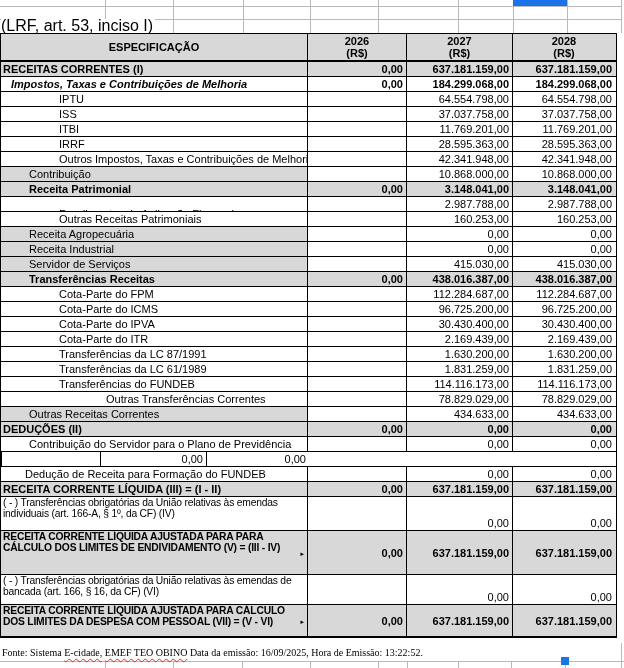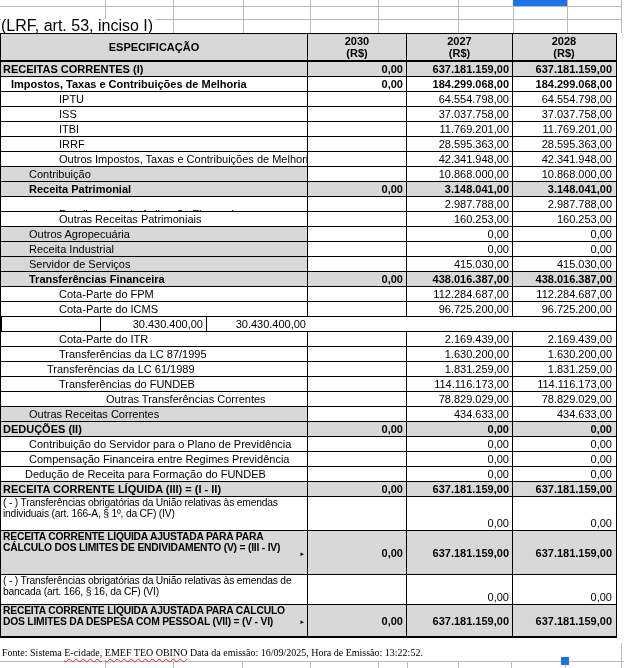--- a/index.html
+++ b/index.html
@@ -79,21 +79,21 @@
   <div class="sel-bar"></div>
 
   <div class="top-note" id="top-note"><span>(</span><span class="wavy">LRF</span><span>, art. 53, inciso I)</span></div>
 
   <div class="rpt">
     <div class="hdr">
       <div class="c-spec">
         <span>ESPECIFICAÇÃO</span>
       </div>
       <div class="c-v c-v1">
-        <span>2030</span>
+        <span>2026</span>
         <span>(R$)</span>
       </div>
       <div class="c-v c-v2">
         <span>2027</span>
         <span>(R$)</span>
       </div>
       <div class="c-v c-v3">
         <span>2028</span>
         <span>(R$)</span>
       </div>
@@ -108,21 +108,21 @@
           </div>
       <div class="c-v c-v2">
             <span class="val">637.181.159,00</span>
           </div>
       <div class="c-v c-v3">
             <span class="val">637.181.159,00</span>
           </div>
     </div>
         <div class="row bold">
       <div class="c-spec">
-        <span class="lab" style="padding-left: 10px;">Impostos, Taxas e Contribuições de Melhoria</span>
+        <span class="lab" style="padding-left: 10px; font-style: italic;">Impostos, Taxas e Contribuições de Melhoria</span>
       </div>
       <div class="c-v c-v1">
             <span class="val">0,00</span>
           </div>
       <div class="c-v c-v2">
             <span class="val">184.299.068,00</span>
           </div>
       <div class="c-v c-v3">
             <span class="val">184.299.068,00</span>
           </div>
@@ -248,21 +248,21 @@
           </div>
       <div class="c-v c-v2">
             <span class="val">160.253,00</span>
           </div>
       <div class="c-v c-v3">
             <span class="val">160.253,00</span>
           </div>
     </div>
         <div class="row gray-label">
       <div class="c-spec">
-        <span class="lab" style="padding-left: 28px;">Outros Agropecuária</span>
+        <span class="lab" style="padding-left: 28px;">Receita Agropecuária</span>
       </div>
       <div class="c-v c-v1">
             <span class="val"></span>
           </div>
       <div class="c-v c-v2">
             <span class="val">0,00</span>
           </div>
       <div class="c-v c-v3">
             <span class="val">0,00</span>
           </div>
@@ -290,21 +290,21 @@
           </div>
       <div class="c-v c-v2">
             <span class="val">415.030,00</span>
           </div>
       <div class="c-v c-v3">
             <span class="val">415.030,00</span>
           </div>
     </div>
         <div class="row bold gray-row">
       <div class="c-spec">
-        <span class="lab" style="padding-left: 28px;">Transferências Financeira</span>
+        <span class="lab" style="padding-left: 28px;">Transferências Receitas</span>
       </div>
       <div class="c-v c-v1">
             <span class="val">0,00</span>
           </div>
       <div class="c-v c-v2">
             <span class="val">438.016.387,00</span>
           </div>
       <div class="c-v c-v3">
             <span class="val">438.016.387,00</span>
           </div>
@@ -331,20 +331,23 @@
             <span class="val"></span>
           </div>
       <div class="c-v c-v2">
             <span class="val">96.725.200,00</span>
           </div>
       <div class="c-v c-v3">
             <span class="val">96.725.200,00</span>
           </div>
     </div>
         <div class="row">
+      <div class="c-spec">
+        <span class="lab" style="padding-left: 58px;"><span class="wavy">Cota-Parte</span> do IPVA</span>
+      </div>
       <div class="c-v c-v1">
             <span class="val"></span>
           </div>
       <div class="c-v c-v2">
             <span class="val">30.430.400,00</span>
           </div>
       <div class="c-v c-v3">
             <span class="val">30.430.400,00</span>
           </div>
     </div>
@@ -357,35 +360,35 @@
           </div>
       <div class="c-v c-v2">
             <span class="val">2.169.439,00</span>
           </div>
       <div class="c-v c-v3">
             <span class="val">2.169.439,00</span>
           </div>
     </div>
         <div class="row">
       <div class="c-spec">
-        <span class="lab" style="padding-left: 58px;">Transferências da LC 87/1995</span>
+        <span class="lab" style="padding-left: 58px;">Transferências da LC 87/1991</span>
       </div>
       <div class="c-v c-v1">
             <span class="val"></span>
           </div>
       <div class="c-v c-v2">
             <span class="val">1.630.200,00</span>
           </div>
       <div class="c-v c-v3">
             <span class="val">1.630.200,00</span>
           </div>
     </div>
         <div class="row">
       <div class="c-spec">
-        <span class="lab" style="padding-left: 46px;">Transferências da LC 61/1989</span>
+        <span class="lab" style="padding-left: 58px;">Transferências da LC 61/1989</span>
       </div>
       <div class="c-v c-v1">
             <span class="val"></span>
           </div>
       <div class="c-v c-v2">
             <span class="val">1.831.259,00</span>
           </div>
       <div class="c-v c-v3">
             <span class="val">1.831.259,00</span>
           </div>
@@ -454,23 +457,20 @@
             <span class="val"></span>
           </div>
       <div class="c-v c-v2">
             <span class="val">0,00</span>
           </div>
       <div class="c-v c-v3">
             <span class="val">0,00</span>
           </div>
     </div>
         <div class="row">
-      <div class="c-spec">
-        <span class="lab" style="padding-left: 28px;">Compensação Financeira entre Regimes Previdência</span>
-      </div>
       <div class="c-v c-v1">
             <span class="val"></span>
           </div>
       <div class="c-v c-v2">
             <span class="val">0,00</span>
           </div>
       <div class="c-v c-v3">
             <span class="val">0,00</span>
           </div>
     </div>

